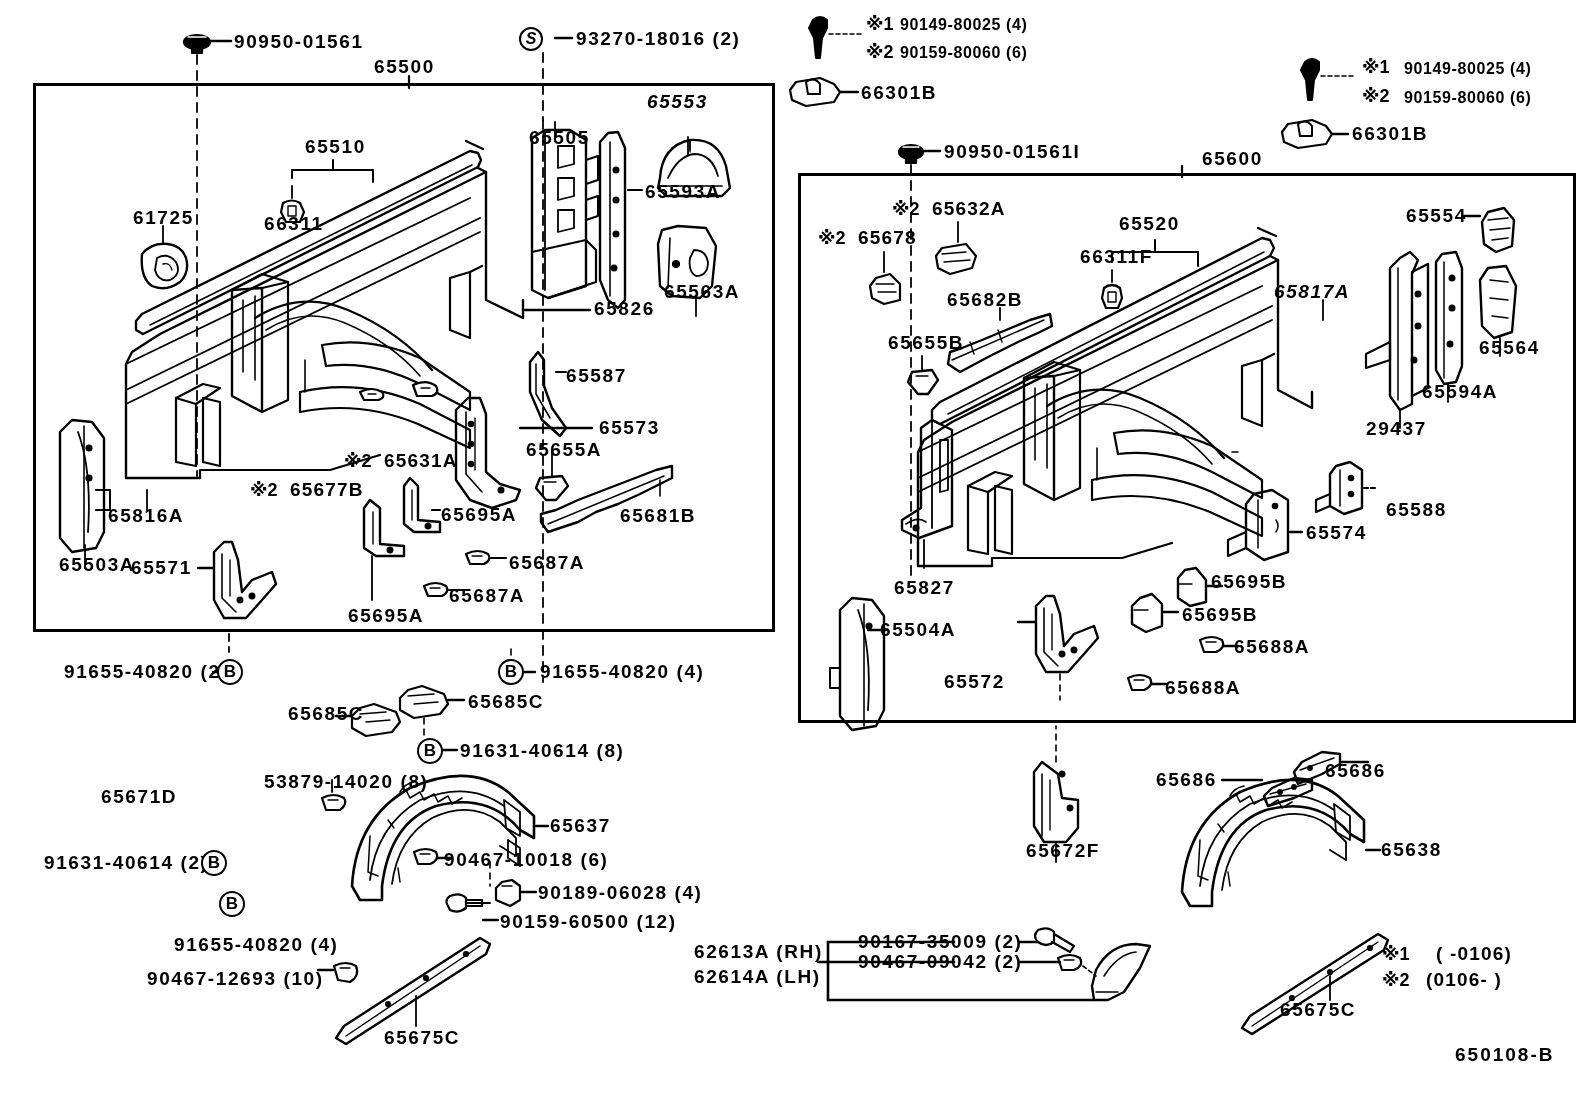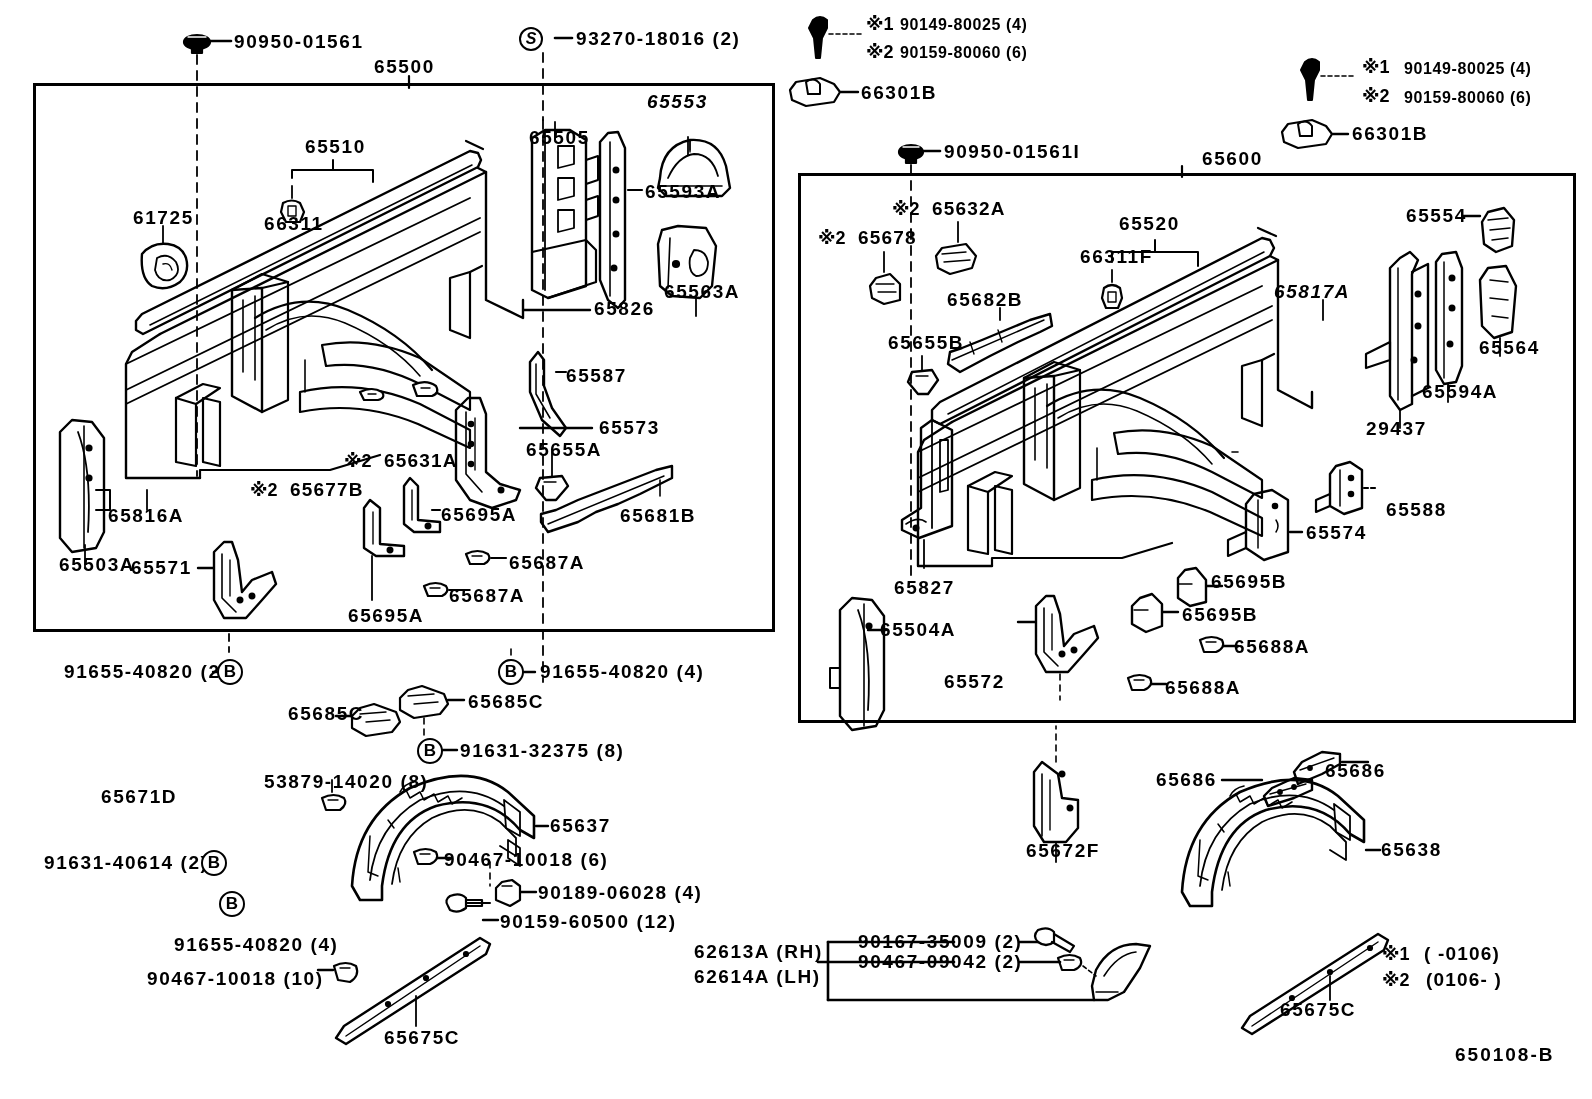--- a/index.html
+++ b/index.html
@@ -549,48 +549,48 @@
   <div class="lbl dcode" style="left:944px;top:672px;">65572</div>
 
   <div class="lbl dcode" style="left:64px;top:662px;">91655-40820 (2)</div>
   <div class="bcirc" style="left:217px;top:659px;">B</div>
   <div class="bcirc" style="left:498px;top:659px;">B</div>
   <div class="lbl dcode" style="left:540px;top:662px;">91655-40820 (4)</div>
 
   <div class="lbl dcode" style="left:288px;top:704px;">65685C</div>
   <div class="lbl dcode" style="left:468px;top:692px;">65685C</div>
   <div class="bcirc" style="left:417px;top:738px;">B</div>
-  <div class="lbl dcode" style="left:460px;top:741px;">91631-32375 (8)</div>
+  <div class="lbl dcode" style="left:460px;top:741px;">91631-40614 (8)</div>
   <div class="lbl dcode" style="left:264px;top:772px;">53879-14020 (8)</div>
   <div class="lbl dcode" style="left:101px;top:787px;">65671D</div>
   <div class="lbl dcode" style="left:550px;top:816px;">65637</div>
   <div class="lbl dcode" style="left:444px;top:850px;">90467-10018 (6)</div>
   <div class="lbl dcode" style="left:538px;top:883px;">90189-06028 (4)</div>
   <div class="lbl dcode" style="left:44px;top:853px;">91631-40614 (2)</div>
   <div class="bcirc" style="left:201px;top:850px;">B</div>
   <div class="bcirc" style="left:219px;top:891px;">B</div>
   <div class="lbl dcode" style="left:500px;top:912px;">90159-60500 (12)</div>
   <div class="lbl dcode" style="left:174px;top:935px;">91655-40820 (4)</div>
-  <div class="lbl dcode" style="left:147px;top:969px;">90467-10018 (10)</div>
+  <div class="lbl dcode" style="left:147px;top:969px;">90467-12693 (10)</div>
   <div class="lbl dcode" style="left:384px;top:1028px;">65675C</div>
 
   <div class="lbl dcode" style="left:1026px;top:841px;">65672F</div>
   <div class="lbl dcode" style="left:1156px;top:770px;">65686</div>
   <div class="lbl dcode" style="left:1325px;top:761px;">65686</div>
   <div class="lbl dcode" style="left:1381px;top:840px;">65638</div>
   <div class="lbl dcode" style="left:1280px;top:1000px;">65675C</div>
 
   <div class="lbl dcode" style="left:694px;top:942px;">62613A (RH)</div>
   <div class="lbl dcode" style="left:694px;top:967px;">62614A (LH)</div>
   <div class="lbl dcode" style="left:858px;top:932px;">90167-35009 (2)</div>
   <div class="lbl dcode" style="left:858px;top:952px;">90467-09042 (2)</div>
 
   <div class="lbl" style="left:1382px;top:944px;">
     <span class="kome">※1</span>
-    <span class="mark dcode" style="margin-left:8px;">(      -0106)</span>
+    <span class="mark dcode" style="margin-left:20px;">(      -0106)</span>
   </div>
   <div class="lbl" style="left:1382px;top:970px;">
     <span class="kome">※2</span>
     <span class="mark dcode" style="margin-left:10px;">(0106-       )</span>
   </div>
   <div class="lbl dcode" style="left:1455px;top:1045px;letter-spacing:2px;">650108-B</div>
 
 </div>
 
 </body></html>

